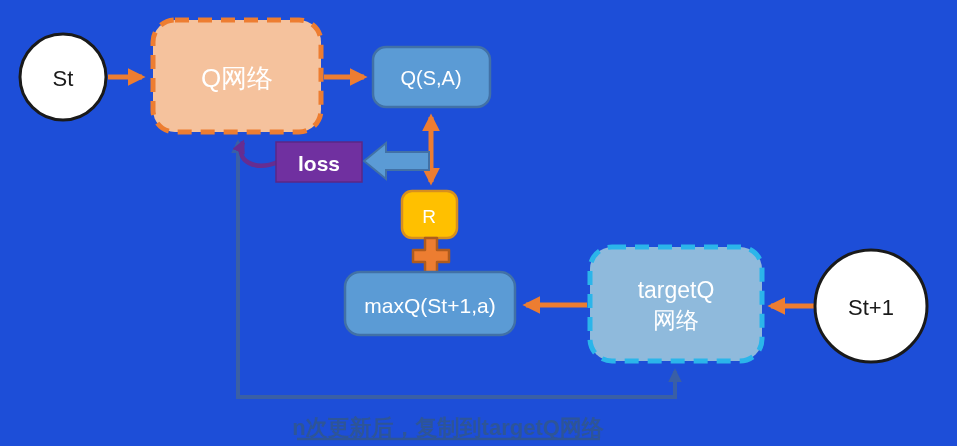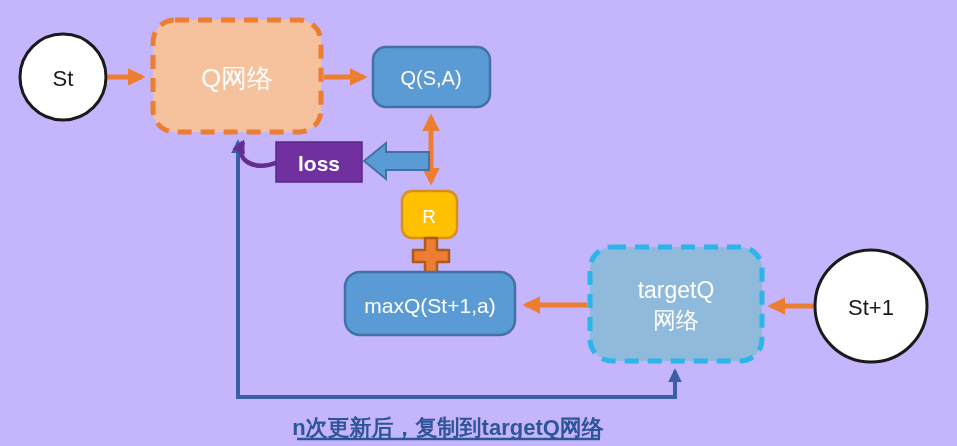--- a/index.html
+++ b/index.html
@@ -1,19 +1,19 @@
 <!DOCTYPE html>
 <html><head>
 <meta charset="utf-8">
 <style>
   html, body { margin: 0; padding: 0; background: #ffffff; }
   .canvas {
     width: 957px; height: 446px;
     position: relative;
-    background: #c4b5fd;
+    background: #1d4ed8;
     font-family: "Liberation Sans", "DejaVu Sans", sans-serif;
     overflow: hidden;
   }
   svg { display: block; }
   text {
     font-family: "Liberation Sans", "DejaVu Sans", sans-serif;
   }
   .node-label { fill: #ffffff; }
   .circle-label { fill: #1a1a1a; }
 </style>

